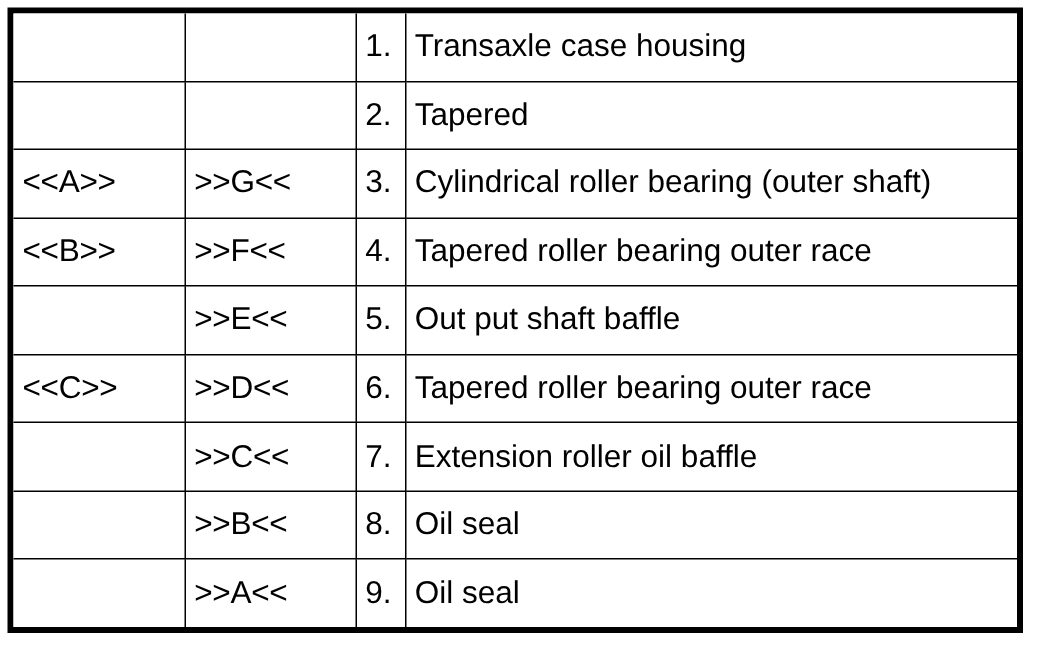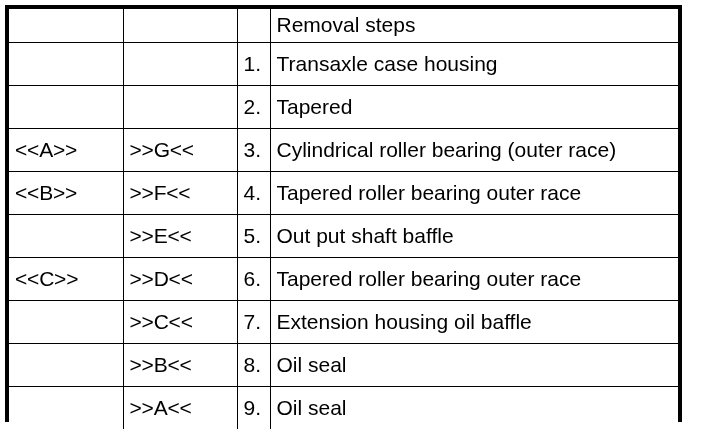--- a/index.html
+++ b/index.html
@@ -104,46 +104,40 @@
   <div class="table-wrap">
     <table class="removal-table">
       <colgroup>
         <col class="col-mark-a">
         <col class="col-mark-b">
         <col class="col-num">
         <col class="col-desc">
       </colgroup>
       <tbody>
 
-        <tr class="row-head">
-          <td class="cell-mark-a"></td>
-          <td class="cell-mark-b"></td>
-          <td class="cell-num"></td>
-          <td class="cell-head">Removal steps</td>
-        </tr>
 
         <tr class="data-row">
           <td class="cell-mark-a"></td>
           <td class="cell-mark-b"></td>
           <td class="cell-num">1.</td>
           <td class="cell-desc">Transaxle case housing</td>
         </tr>
 
         <tr class="data-row">
           <td class="cell-mark-a"></td>
           <td class="cell-mark-b"></td>
           <td class="cell-num">2.</td>
           <td class="cell-desc">Tapered</td>
         </tr>
 
         <tr class="data-row">
           <td class="cell-mark-a">&lt;&lt;A&gt;&gt;</td>
           <td class="cell-mark-b">&gt;&gt;G&lt;&lt;</td>
           <td class="cell-num">3.</td>
-          <td class="cell-desc">Cylindrical roller bearing (outer race)</td>
+          <td class="cell-desc">Cylindrical roller bearing (outer shaft)</td>
         </tr>
 
         <tr class="data-row">
           <td class="cell-mark-a">&lt;&lt;B&gt;&gt;</td>
           <td class="cell-mark-b">&gt;&gt;F&lt;&lt;</td>
           <td class="cell-num">4.</td>
           <td class="cell-desc">Tapered roller bearing outer race</td>
         </tr>
 
         <tr class="data-row">
@@ -157,21 +151,21 @@
           <td class="cell-mark-a">&lt;&lt;C&gt;&gt;</td>
           <td class="cell-mark-b">&gt;&gt;D&lt;&lt;</td>
           <td class="cell-num">6.</td>
           <td class="cell-desc">Tapered roller bearing outer race</td>
         </tr>
 
         <tr class="data-row">
           <td class="cell-mark-a"></td>
           <td class="cell-mark-b">&gt;&gt;C&lt;&lt;</td>
           <td class="cell-num">7.</td>
-          <td class="cell-desc">Extension housing oil baffle</td>
+          <td class="cell-desc">Extension roller oil baffle</td>
         </tr>
 
         <tr class="data-row">
           <td class="cell-mark-a"></td>
           <td class="cell-mark-b">&gt;&gt;B&lt;&lt;</td>
           <td class="cell-num">8.</td>
           <td class="cell-desc">Oil seal</td>
         </tr>
 
         <tr class="data-row">

